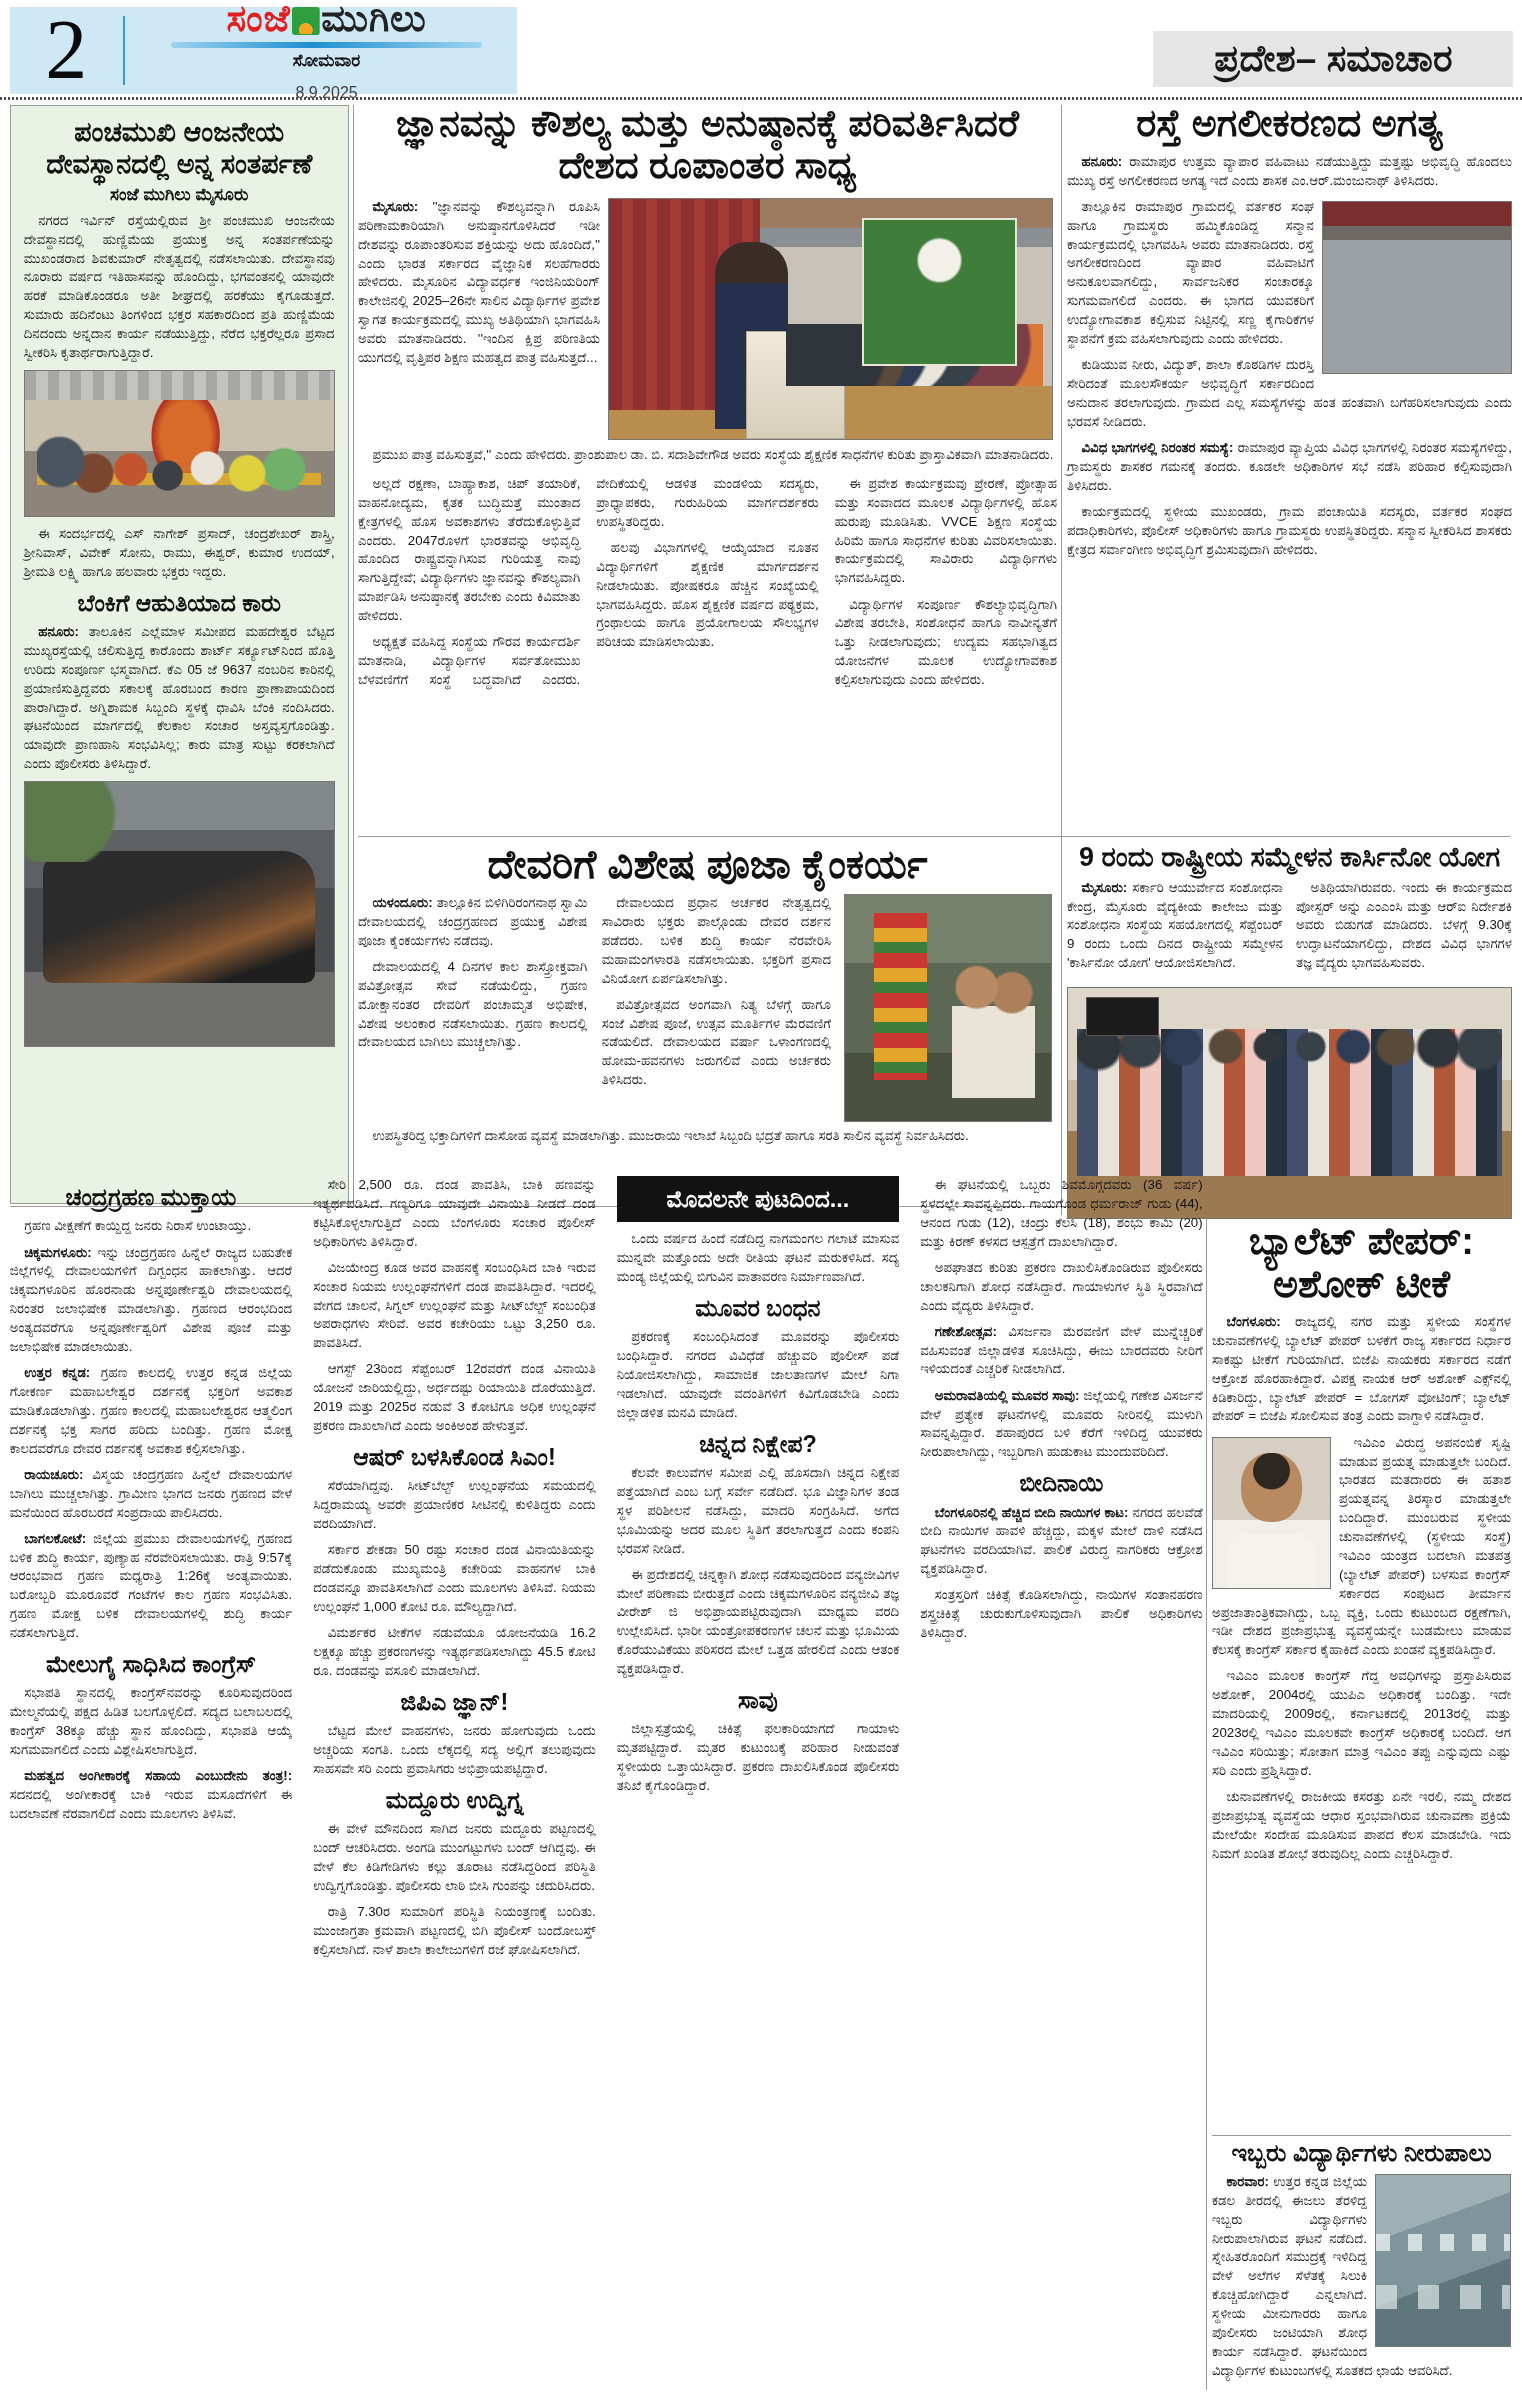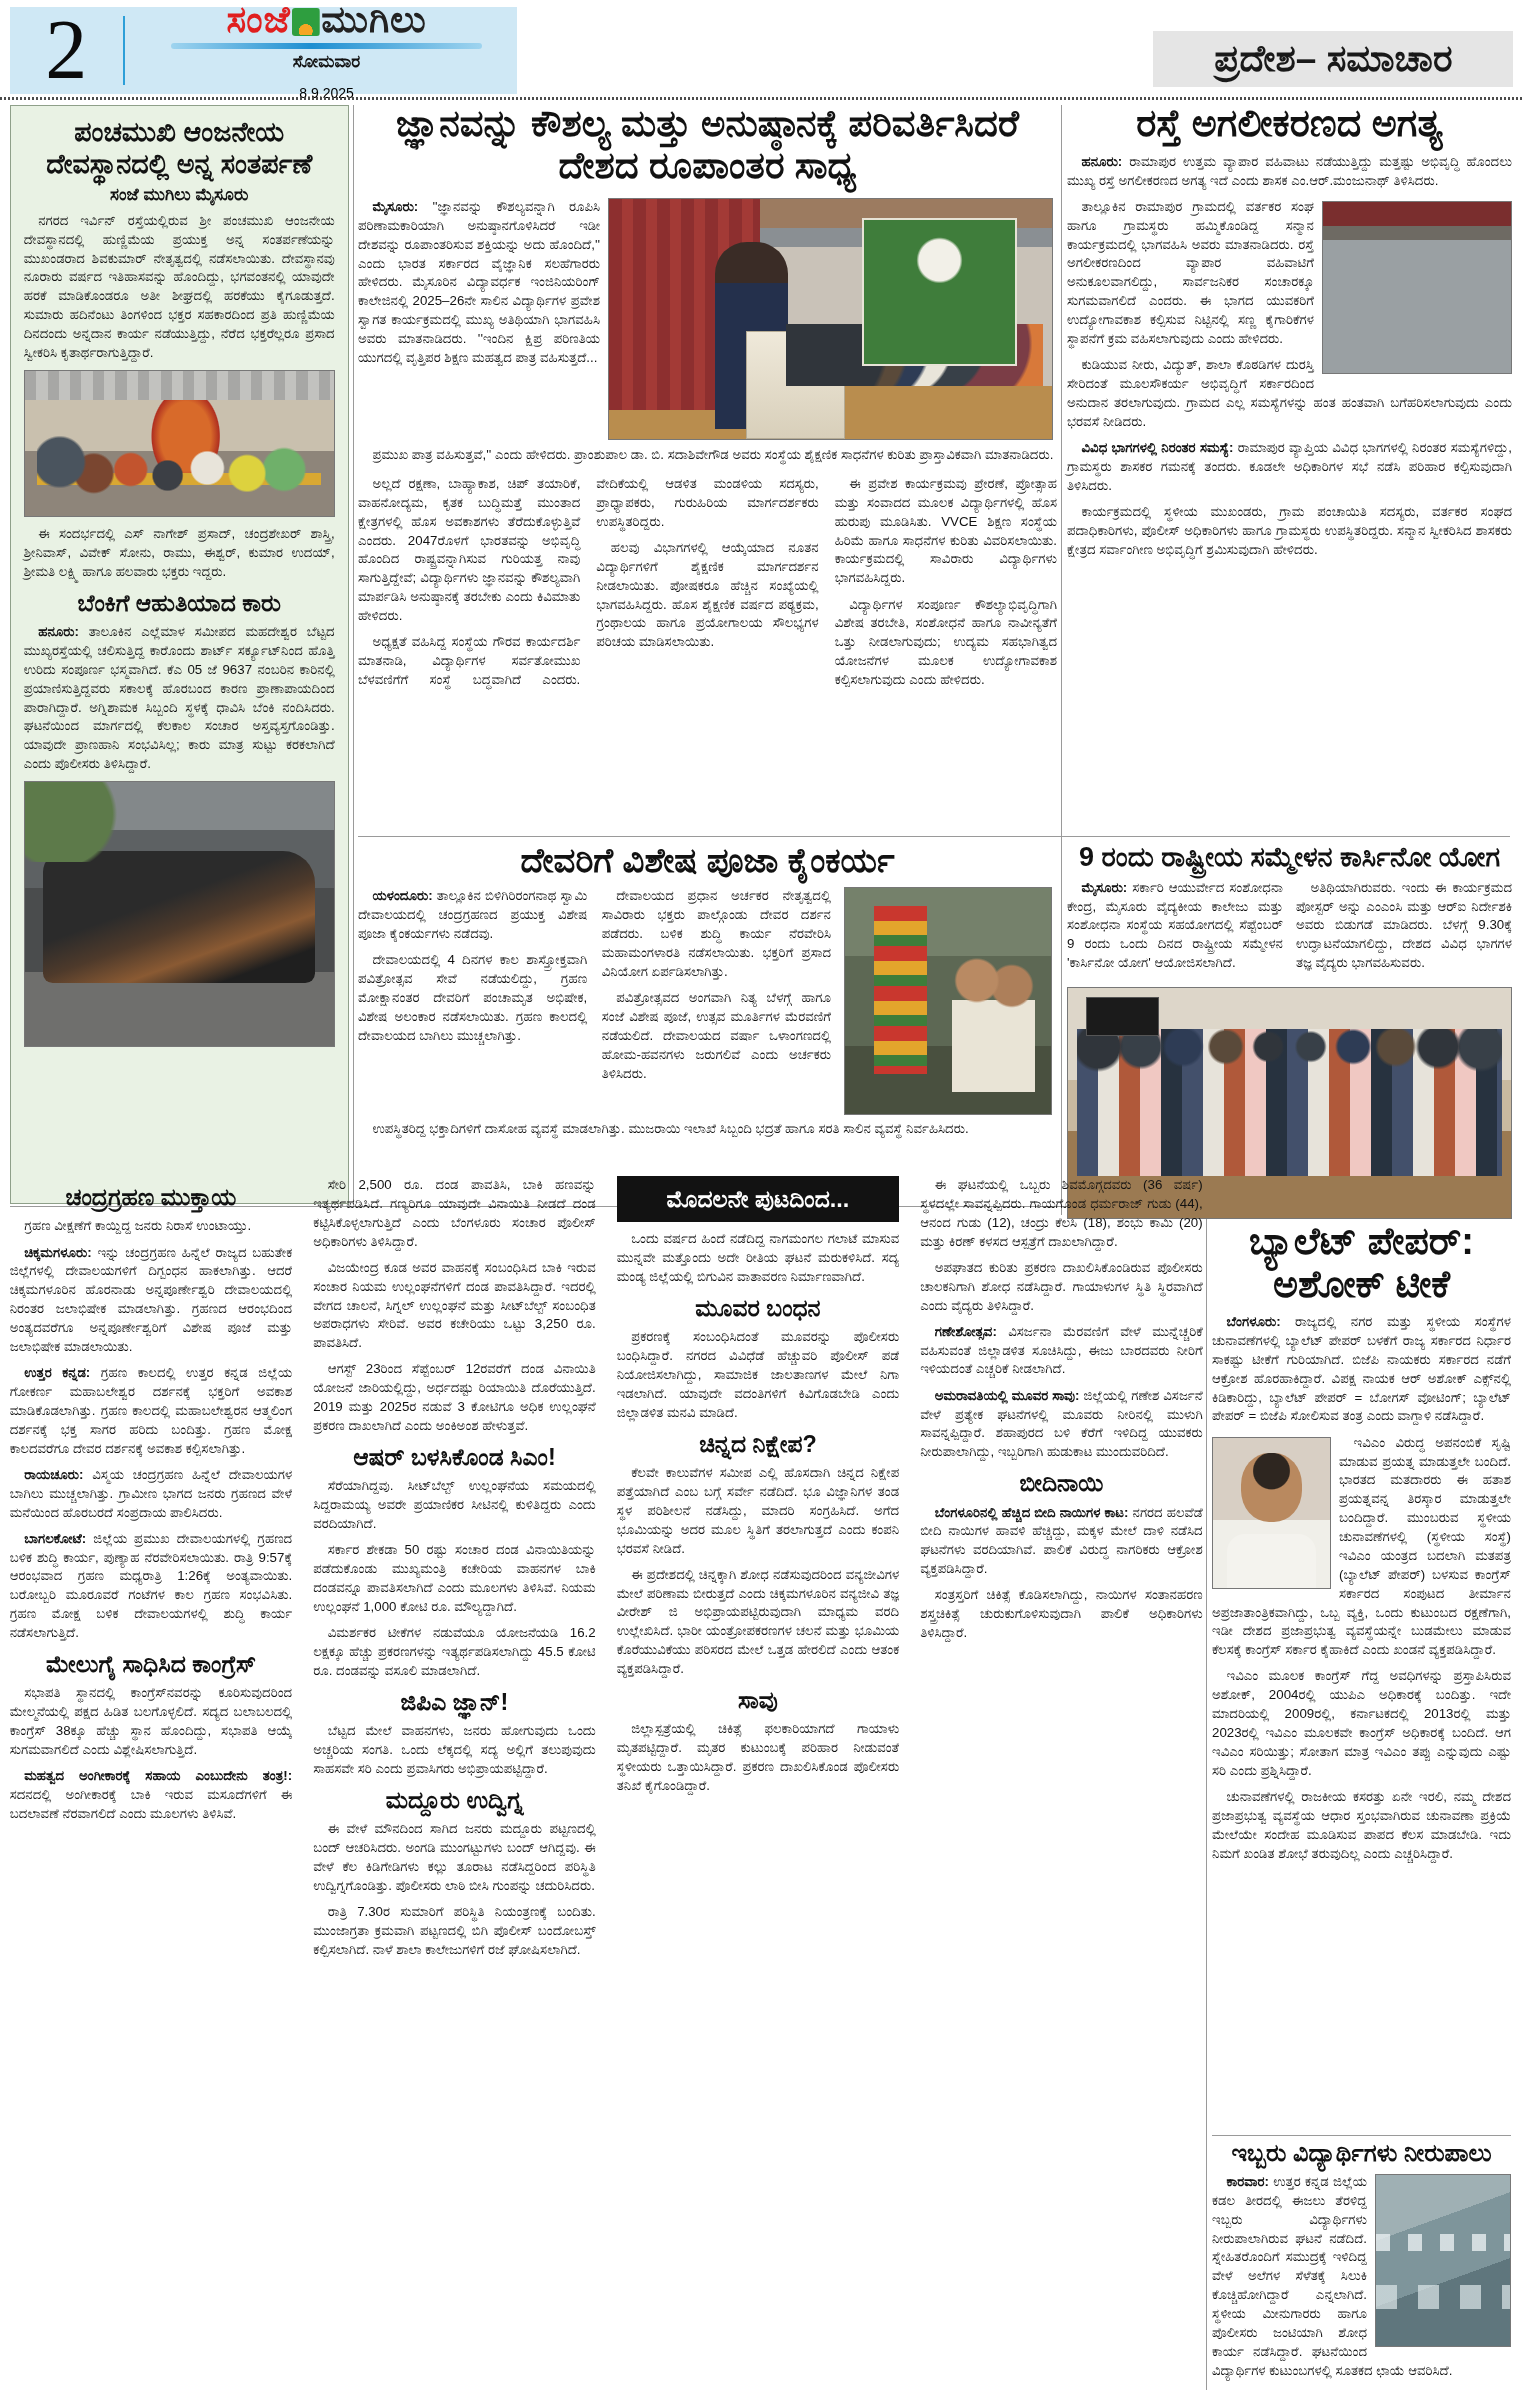--- a/index.html
+++ b/index.html
@@ -16,21 +16,21 @@
   .logo-red{color:#e01f1f;}
   .logo-black{color:#222;}
   .logo-icon{display:inline-block;width:27.4px;height:27.4px;vertical-align:-3.2px;margin:0 1.6px;
     background:radial-gradient(circle at 50% 72%, #f5a623 0 38%, transparent 40%),
                linear-gradient(#2e9e3f 0 0);
     background-size:100% 55%,100% 100%;background-position:bottom,top;background-repeat:no-repeat;
     border-radius:3.2px;}
   .logo-swoosh{height:5.6px;width:82%;margin:1.6px auto 3.2px auto;border-radius:3.2px;
     background:linear-gradient(90deg,#9fd4ef,#1d8fd1 45%,#9fd4ef);}
   .mast-day{font-size:17px;font-weight:bold;color:#111;}
-  .mast-date{font-size:14px;color:#000000;margin-top:13px;}
+  .mast-date{font-size:16px;color:#404040;margin-top:13px;}
   .section-label{position:absolute;top:31px;right:9.7px;width:360px;height:56px;background:#e5e5e5;
     display:flex;align-items:center;justify-content:center;font-size:37px;font-weight:bold;color:#191919;}
   .toprule{position:absolute;left:0;top:97px;width:100%;height:3.2px;
     background:repeating-linear-gradient(90deg,#4c4c4c 0 1.6px,transparent 1.6px 4px);}
   
   .bodytxt{font-size:13.3px;line-height:1.42;text-align:justify;}
   .bodytxt p{margin:0 0 7.3px 0;text-indent:14.5px;}
   .dateline{font-weight:bold;}
   .subhead{font-size:23.4px;font-weight:bold;text-align:center;line-height:1.15;margin:8px 0 6.5px 0;}
   .vrule{position:absolute;width:0.8px;background:#9a9a9a;}
@@ -104,21 +104,21 @@
       radial-gradient(ellipse 13px 16px at 50% 25%, #f5f5f1 0 60%, transparent 62%),
       radial-gradient(ellipse 13px 16px at 70% 28%, #e4e4df 0 60%, transparent 62%),
       radial-gradient(ellipse 13px 16px at 90% 25%, #f0f0ec 0 60%, transparent 62%),
       radial-gradient(ellipse 14.5px 18px at 20% 68%, #ececе7 0 60%, transparent 62%),
       radial-gradient(ellipse 14.5px 18px at 45% 72%, #f4f4f0 0 60%, transparent 62%),
       radial-gradient(ellipse 14.5px 18px at 70% 68%, #e7e7e2 0 60%, transparent 62%),
       radial-gradient(ellipse 14.5px 18px at 92% 72%, #f1f1ed 0 60%, transparent 62%);}
   .ph-meeting::after{content:"";position:absolute;left:0;top:0;width:100%;height:14%;background:#7a2e2e;}
   
   .pooja-art{position:absolute;left:358px;top:842px;width:699px;}
-  .pooja-art h1{font-size:34px;font-weight:bold;text-align:center;line-height:1.1;margin:0 0 8px 0;}
+  .pooja-art h1{font-size:40px;font-weight:bold;text-align:center;line-height:1.1;margin:0 0 8px 0;}
   .pooja-row{display:flex;gap:13px;}
   .pooja-cols{column-count:2;column-gap:14.5px;width:473px;}
   .ph-pooja{width:208px;height:228px;flex:none;
     background:linear-gradient(180deg,#75816b 0 30%,#5d6854 30% 70%,#49503f 70% 100%);}
   .ph-pooja::before{content:"";position:absolute;left:14%;top:8%;width:26%;height:74%;
     background:repeating-linear-gradient(180deg,#c9372e 0 14.5px,#e3a52c 14.5px 29px,#3e7d3a 29px 40px);}
   .ph-pooja::after{content:"";position:absolute;right:8%;top:30%;width:40%;height:60%;
     background:
       radial-gradient(circle at 30% 18%, #b98a63 0 16%, transparent 18%),
       radial-gradient(circle at 72% 22%, #ad7f5a 0 16%, transparent 18%),

